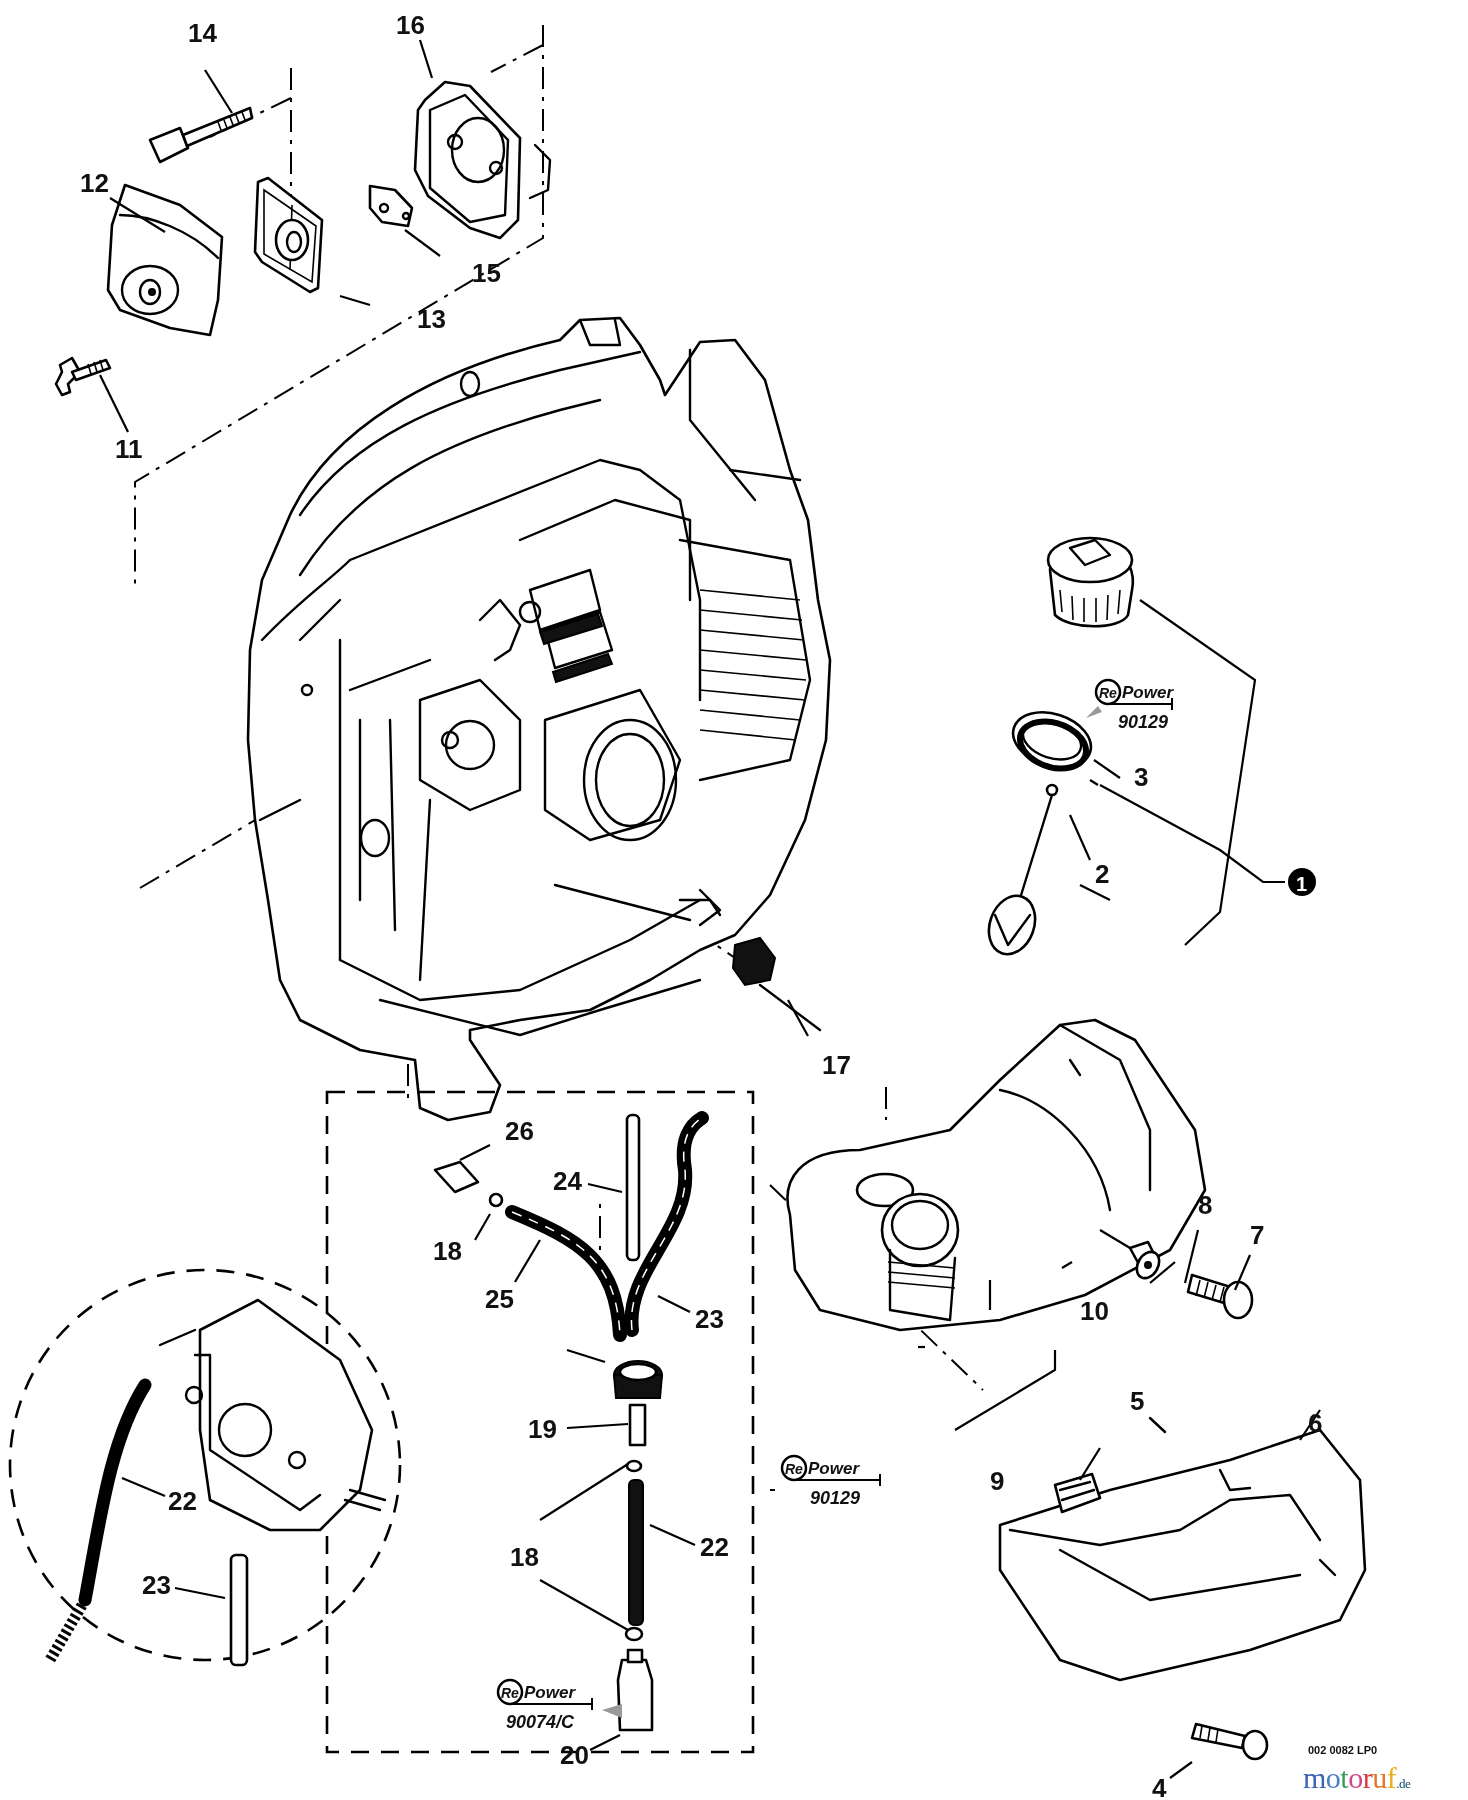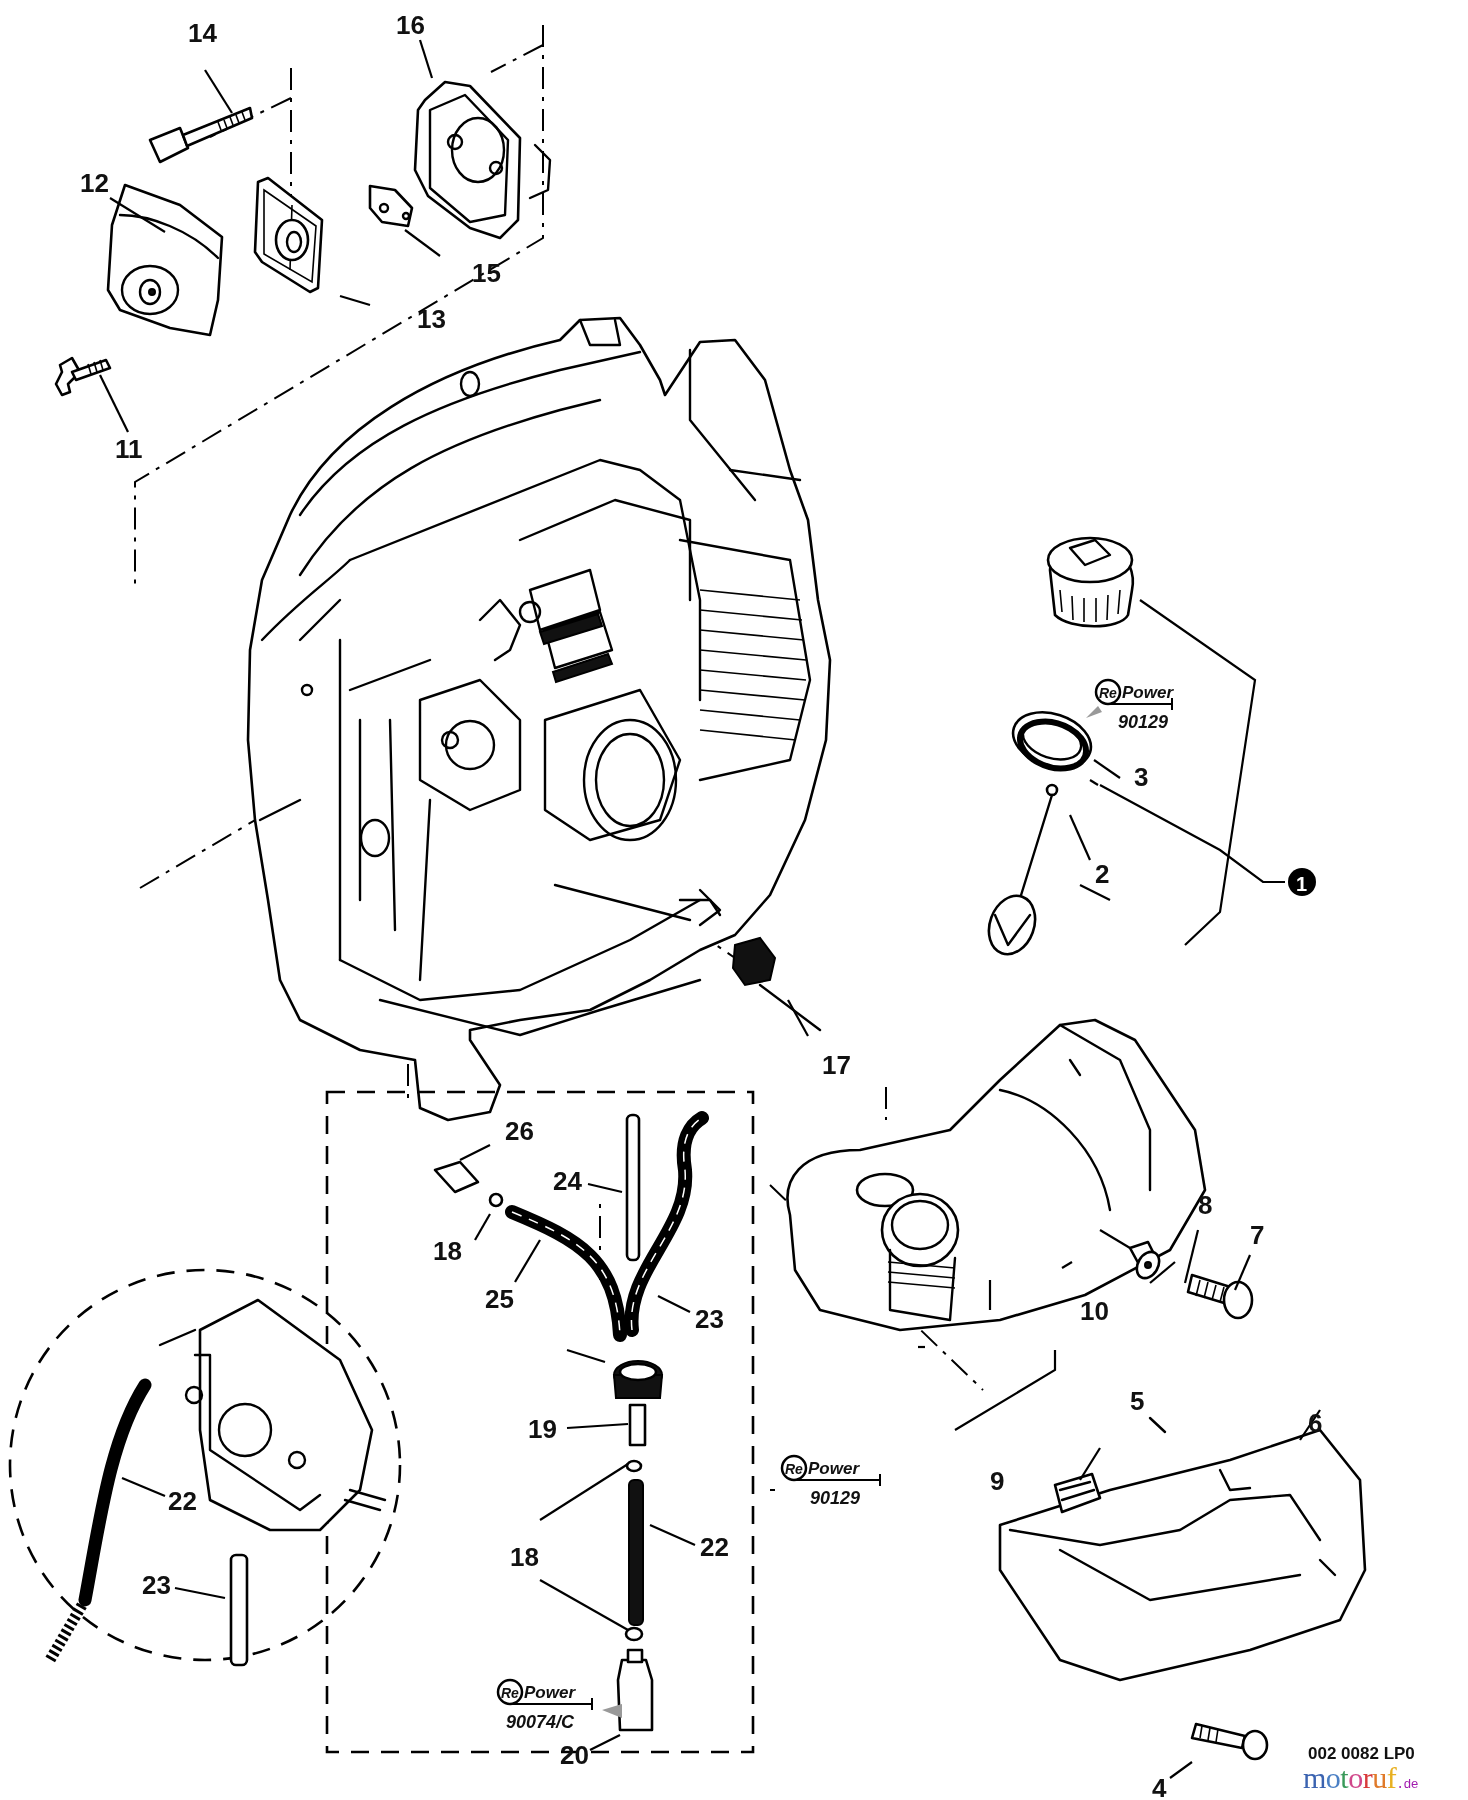--- a/index.html
+++ b/index.html
@@ -8,24 +8,24 @@
   .ln { fill:none; stroke:#000; stroke-width:2.4; stroke-linejoin:round; stroke-linecap:round; }
   .thin { fill:none; stroke:#000; stroke-width:1.6; }
   .lead { fill:none; stroke:#000; stroke-width:2.2; }
   .dash { fill:none; stroke:#000; stroke-width:2; stroke-dasharray:22 8 4 8; }
   .dash2 { fill:none; stroke:#000; stroke-width:2.6; stroke-dasharray:18 12; }
   .part { fill:#fff; stroke:#000; stroke-width:2.6; stroke-linejoin:round; }
   .dark { fill:#111; stroke:#000; stroke-width:2; }
   .num { font-family:"Liberation Sans", sans-serif; font-weight:bold; font-size:26px; fill:#111; }
   .rp-num { font-family:"Liberation Sans", sans-serif; font-weight:bold; font-style:italic; font-size:18px; fill:#111; }
   .rp-word { font-family:"Liberation Sans", sans-serif; font-weight:bold; font-style:italic; font-size:17px; fill:#111; }
-  .code { position:absolute; left:1308px; top:1744px; font-family:"Liberation Sans", sans-serif; font-weight:bold; font-size:17px; color:#111;text-align:right; }
+  .code { position:absolute; left:1308px; top:1744px; font-family:"Liberation Sans", sans-serif; font-weight:bold; font-size:11px; color:#111;text-align:right; }
   .wm { position:absolute; left:1303px; top:1763px; font-family:"Liberation Serif", serif; font-size:30px; letter-spacing:-0.5px; line-height:30px; }
   .wm span { display:inline-block; }
-  .wm .tld { font-size:13px; color:#a21caf;font-family:Liberation Mono, monospace; }
+  .wm .tld { font-size:13px; color:#0c4a6e; }
 </style>
 </head>
 <body>
 
 <svg id="diagram" viewBox="0 0 1468 1800" xmlns="http://www.w3.org/2000/svg">
 
   <g>
     <path class="dash" d="M291 98 L210 137"></path>
     <path class="dash" d="M291 68 L291 210 L296 210"></path>
     <path class="dash" d="M543 45 L491 72"></path>

